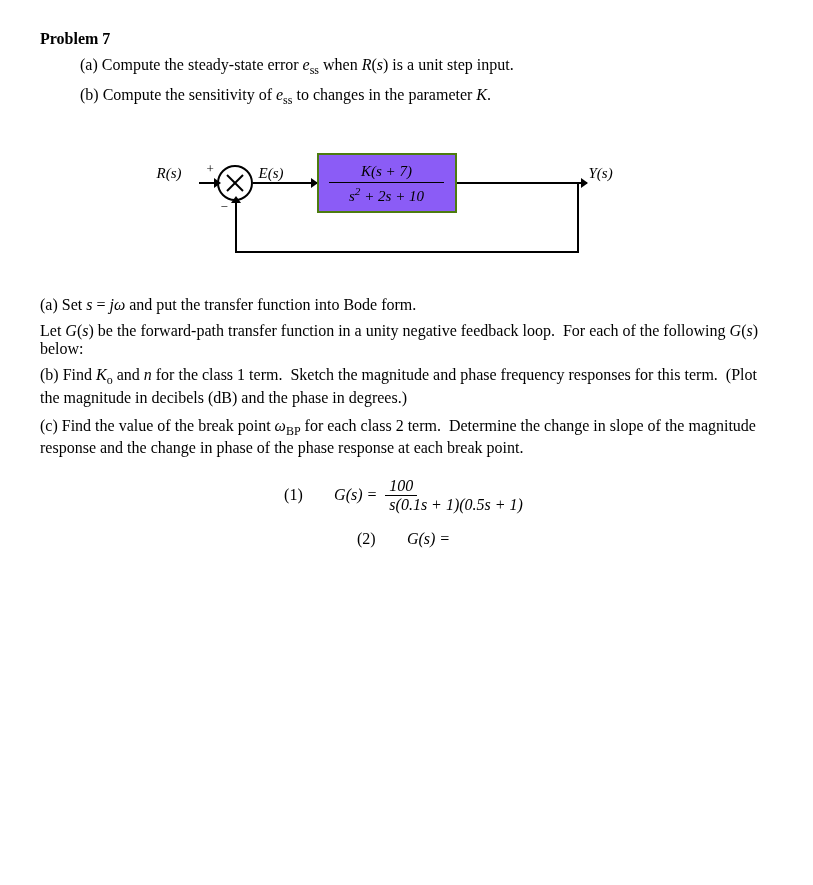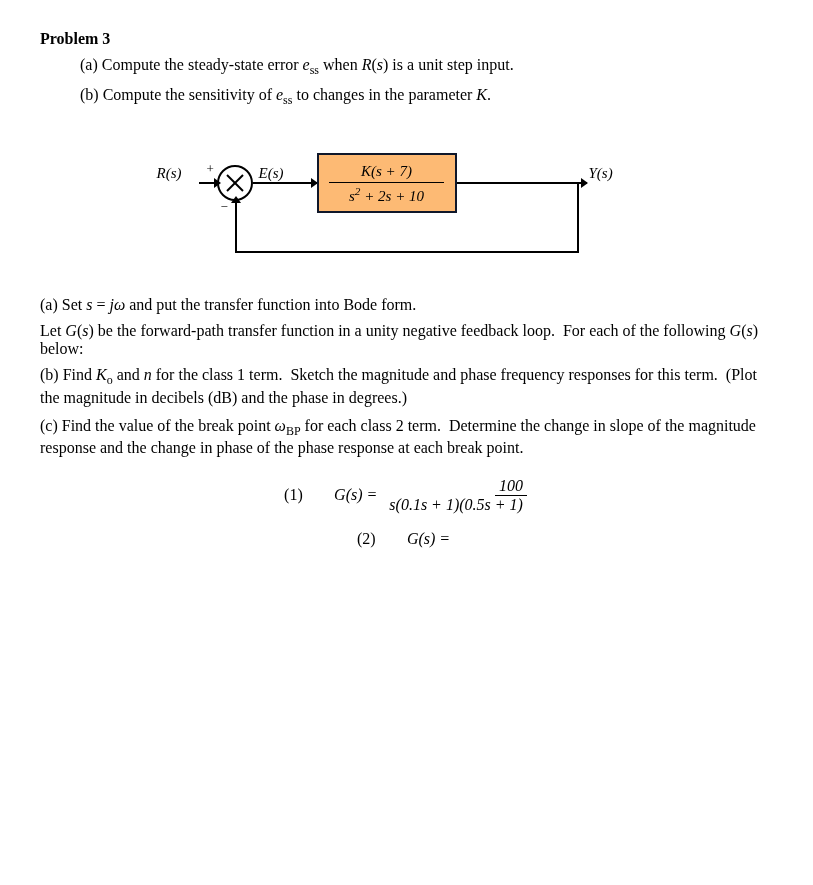--- a/index.html
+++ b/index.html
@@ -48,30 +48,30 @@
       justify-content: center;
     }
     .sum-junction svg {
       width: 24px;
       height: 24px;
     }
 
     
     .tf-box {
       position: absolute;
-      border: 2px solid #0f172a;
+      border: 2px solid #4d7c0f;
       top: 10px;
       left: 170px;
       width: 140px;
       height: 60px;
       display: flex;
       flex-direction: column;
       align-items: center;
       justify-content: center;
-      background: #fdba74;
+      background: #8b5cf6;
     }
     .tf-numerator {
       font-size: 15px;
       line-height: 1.2;
       font-style: italic;
     }
     .tf-line {
       width: 85%;
       height: 1px;
       background: #000;
@@ -106,21 +106,21 @@
     }
 
     
     .problem4-section { margin-top: 28px; }
     sub, sup { font-size: 0.75em; }
 
     
     .frac-container {
       display: inline-flex;
       flex-direction: column;
-      align-items: flex-end;
+      align-items: flex-start;
       vertical-align: middle;
       margin: 0 2px;
     }
     .frac-num {
       border-bottom: 1px solid #000;
       padding: 0 4px;
       text-align: center;
       font-style: italic;
     }
     .frac-den {
@@ -141,21 +141,21 @@
     }
     .eq-gs {
       font-style: italic;
       margin-right: 6px;
     }
   </style>
 </head>
 <body>
 
 <div class="section">
-  <div class="problem-title">Problem 3</div>
+  <div class="problem-title">Problem 7</div>
   <div class="indent">
     <p>
       (a) Compute the steady-state error <span class="italic">e</span><sub>ss</sub> when <span class="italic">R</span>(<span class="italic">s</span>) is a unit step input.
     </p>
     <p>
       (b) Compute the sensitivity of <span class="italic">e</span><sub>ss</sub> to changes in the parameter <span class="italic">K</span>.
     </p>
   </div>
 
   <div class="diagram-container">

